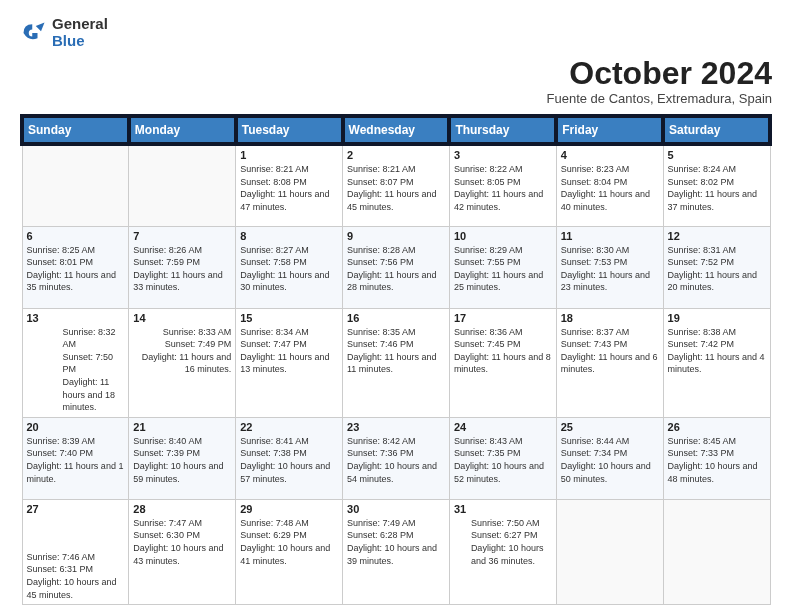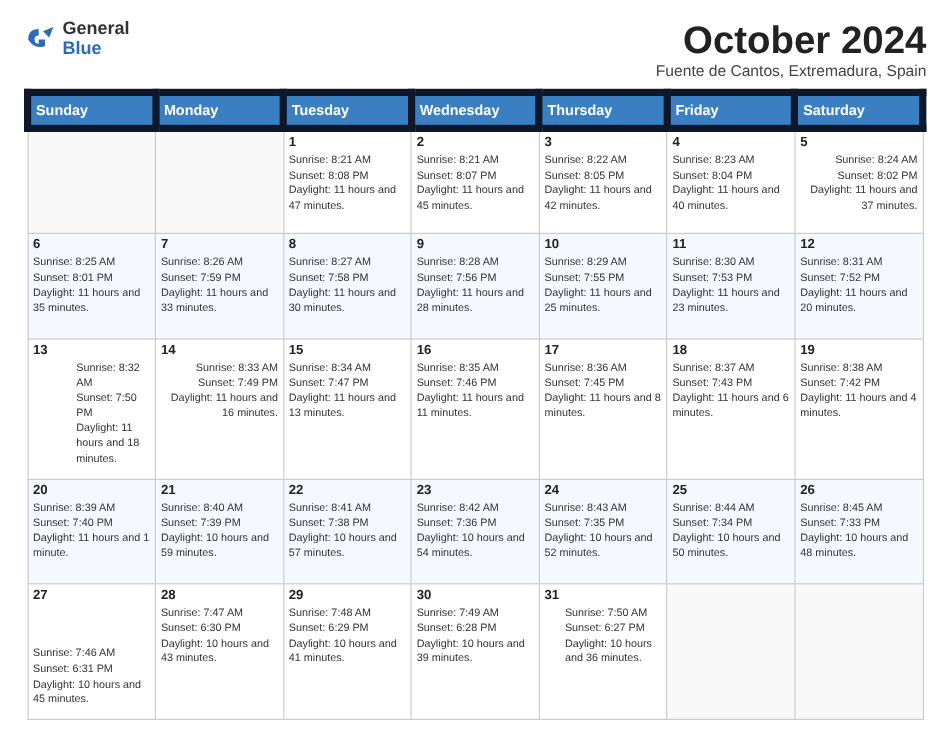--- a/index.html
+++ b/index.html
@@ -44,20 +44,21 @@
       font-weight: bold;
       color: #2a6db5;
     }
     .logo-icon {
       width: 28px;
       height: 28px;
       margin-right: 4px;
     }
     .title-block {
       text-align: right;
+      margin-top: 40px;
     }
     .month-title {
       font-size: 32px;
       font-weight: bold;
       color: #222;
       line-height: 1.1;
     }
     .subtitle {
       font-size: 13px;
       color: #444;
@@ -68,21 +69,21 @@
       width: 100%;
       table-layout: fixed;
     }
     .calendar th {
       background-color: #3a7fc1;
       color: #fff;
       font-size: 12px;
       font-weight: bold;
       padding: 5px 4px;
       text-align: left;
-      border: 6px solid #0f172a;
+      border: 4px solid #0f172a;
     }
     .calendar td {
       border: 1px solid #ccc;
       vertical-align: top;
       padding: 3px 4px;
       font-size: 9.5px;
       color: #333;
       height: 82px;
     }
     .calendar tr:nth-child(even) td {
@@ -164,21 +165,21 @@
 Daylight: 11 hours and 42 minutes.</div>
           </td>
           <td>
             <span class="day-num">4</span>
             <div class="day-info" style="white-space: pre-line;">Sunrise: 8:23 AM
 Sunset: 8:04 PM
 Daylight: 11 hours and 40 minutes.</div>
           </td>
           <td>
             <span class="day-num">5</span>
-            <div class="day-info" style="white-space: pre-line; text-align: right;">Sunrise: 8:24 AM
+            <div class="day-info" style="white-space: pre-line;">Sunrise: 8:24 AM
 Sunset: 8:02 PM
 Daylight: 11 hours and 37 minutes.</div>
           </td>
         </tr>
         <tr>
           <td>
             <span class="day-num">6</span>
             <div class="day-info" style="white-space: pre-line;">Sunrise: 8:25 AM
 Sunset: 8:01 PM
 Daylight: 11 hours and 35 minutes.</div>

